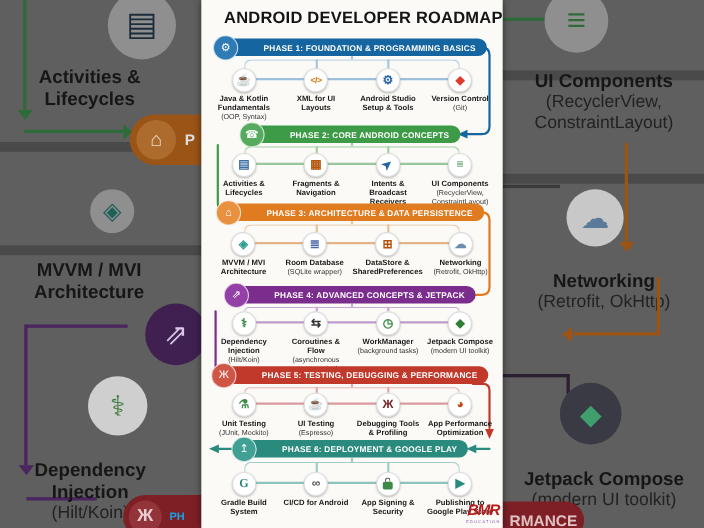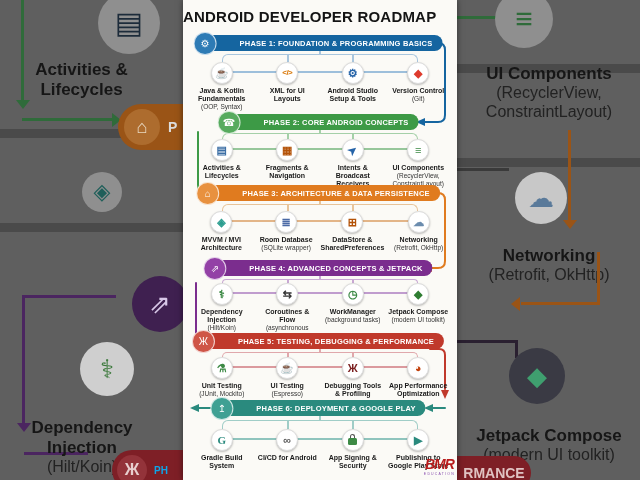--- a/index.html
+++ b/index.html
@@ -14,21 +14,21 @@
   .bgglyph{line-height:1;}
   .bglabel{position:absolute;color:#161616;font-weight:bold;text-align:center;
            white-space:pre-line;line-height:1.18;}
   .bgsub{font-weight:normal;color:#222;}
   .bgline{position:absolute;}
   .bgpill{position:absolute;display:flex;align-items:center;color:#ddd;font-weight:bold;}
   .tri{position:absolute;width:0;height:0;}
   
   .panel{position:absolute;left:183px;top:0;width:274px;height:480px;background:#fbfaf6;
          box-shadow:0 0 6px rgba(0,0,0,.5);}
-  .title{position:absolute;top:8px;left:0;width:100%;text-align:left;margin:0;
+  .title{position:absolute;top:8px;left:0;width:100%;text-align:right;margin:0;
          font-size:15px;font-weight:900;letter-spacing:.2px;color:#141414;z-index:3;}
   .connectors{position:absolute;left:0;top:0;width:274px;height:480px;z-index:1;}
   .pill{position:absolute;left:50%;transform:translateX(-50%);height:16px;border-radius:9px;
         display:flex;align-items:center;padding:0 10px 0 22px;white-space:nowrap;z-index:3;}
   .pill .plabel{color:#fff;font-size:7.5px;font-weight:bold;letter-spacing:.2px;margin-left:20px;}
   .pill .pcirc{position:absolute;left:-4px;top:-3px;width:21px;height:21px;border-radius:50%;
         display:flex;align-items:center;justify-content:center;border:1.5px solid rgba(255,255,255,.75);}
   .pill .pcirc span{color:#fff;font-size:10px;line-height:1;}
   .p1{background:#1565a0}.p1 .pcirc{background:#2e7bb5}
   .p2{background:#3d9a46}.p2 .pcirc{background:#57ab5e}
@@ -81,20 +81,24 @@
     <div class="bgpill" style="left:118px;top:104px;width:66px;height:46px;background:#9a5416;border-radius:23px 0 0 23px">
       <div class="bgcircle" style="left:6px;top:5px;width:36px;height:36px;background:#ad6c2e">
         <span class="bgglyph" style="font-size:18px;color:#e8d8c0">⌂</span>
       </div>
       <span style="position:absolute;left:50px;font-size:14px;color:#ddd">P</span>
     </div>
 
     <div class="bgcircle" style="left:82px;top:172px;width:40px;height:40px;background:#8f8f8f">
       <span class="bgglyph" style="font-size:22px;color:#1f5f5a">◈</span>
     </div>
+    <div class="bglabel" style="left:6px;top:216px;width:150px;font-size:17px">
+      <span>MVVM / MVI
+Architecture</span>
+    </div>
 
     <div class="bgline" style="left:22px;top:295px;width:3px;height:128px;background:#4b2560"></div>
     <div class="bgline" style="left:24px;top:295px;width:92px;height:3px;background:#4b2560"></div>
     <div class="tri" style="left:17px;top:423px;border-left:7px solid transparent;border-right:7px solid transparent;border-top:9px solid #4b2560"></div>
     <div class="bgline" style="left:24px;top:452px;width:64px;height:3px;background:#4b2560"></div>
 
     <div class="bgcircle" style="left:132px;top:276px;width:56px;height:56px;background:#3f2050">
       <span class="bgglyph" style="font-size:26px;color:#d8c8e8">⇗</span>
     </div>
 

